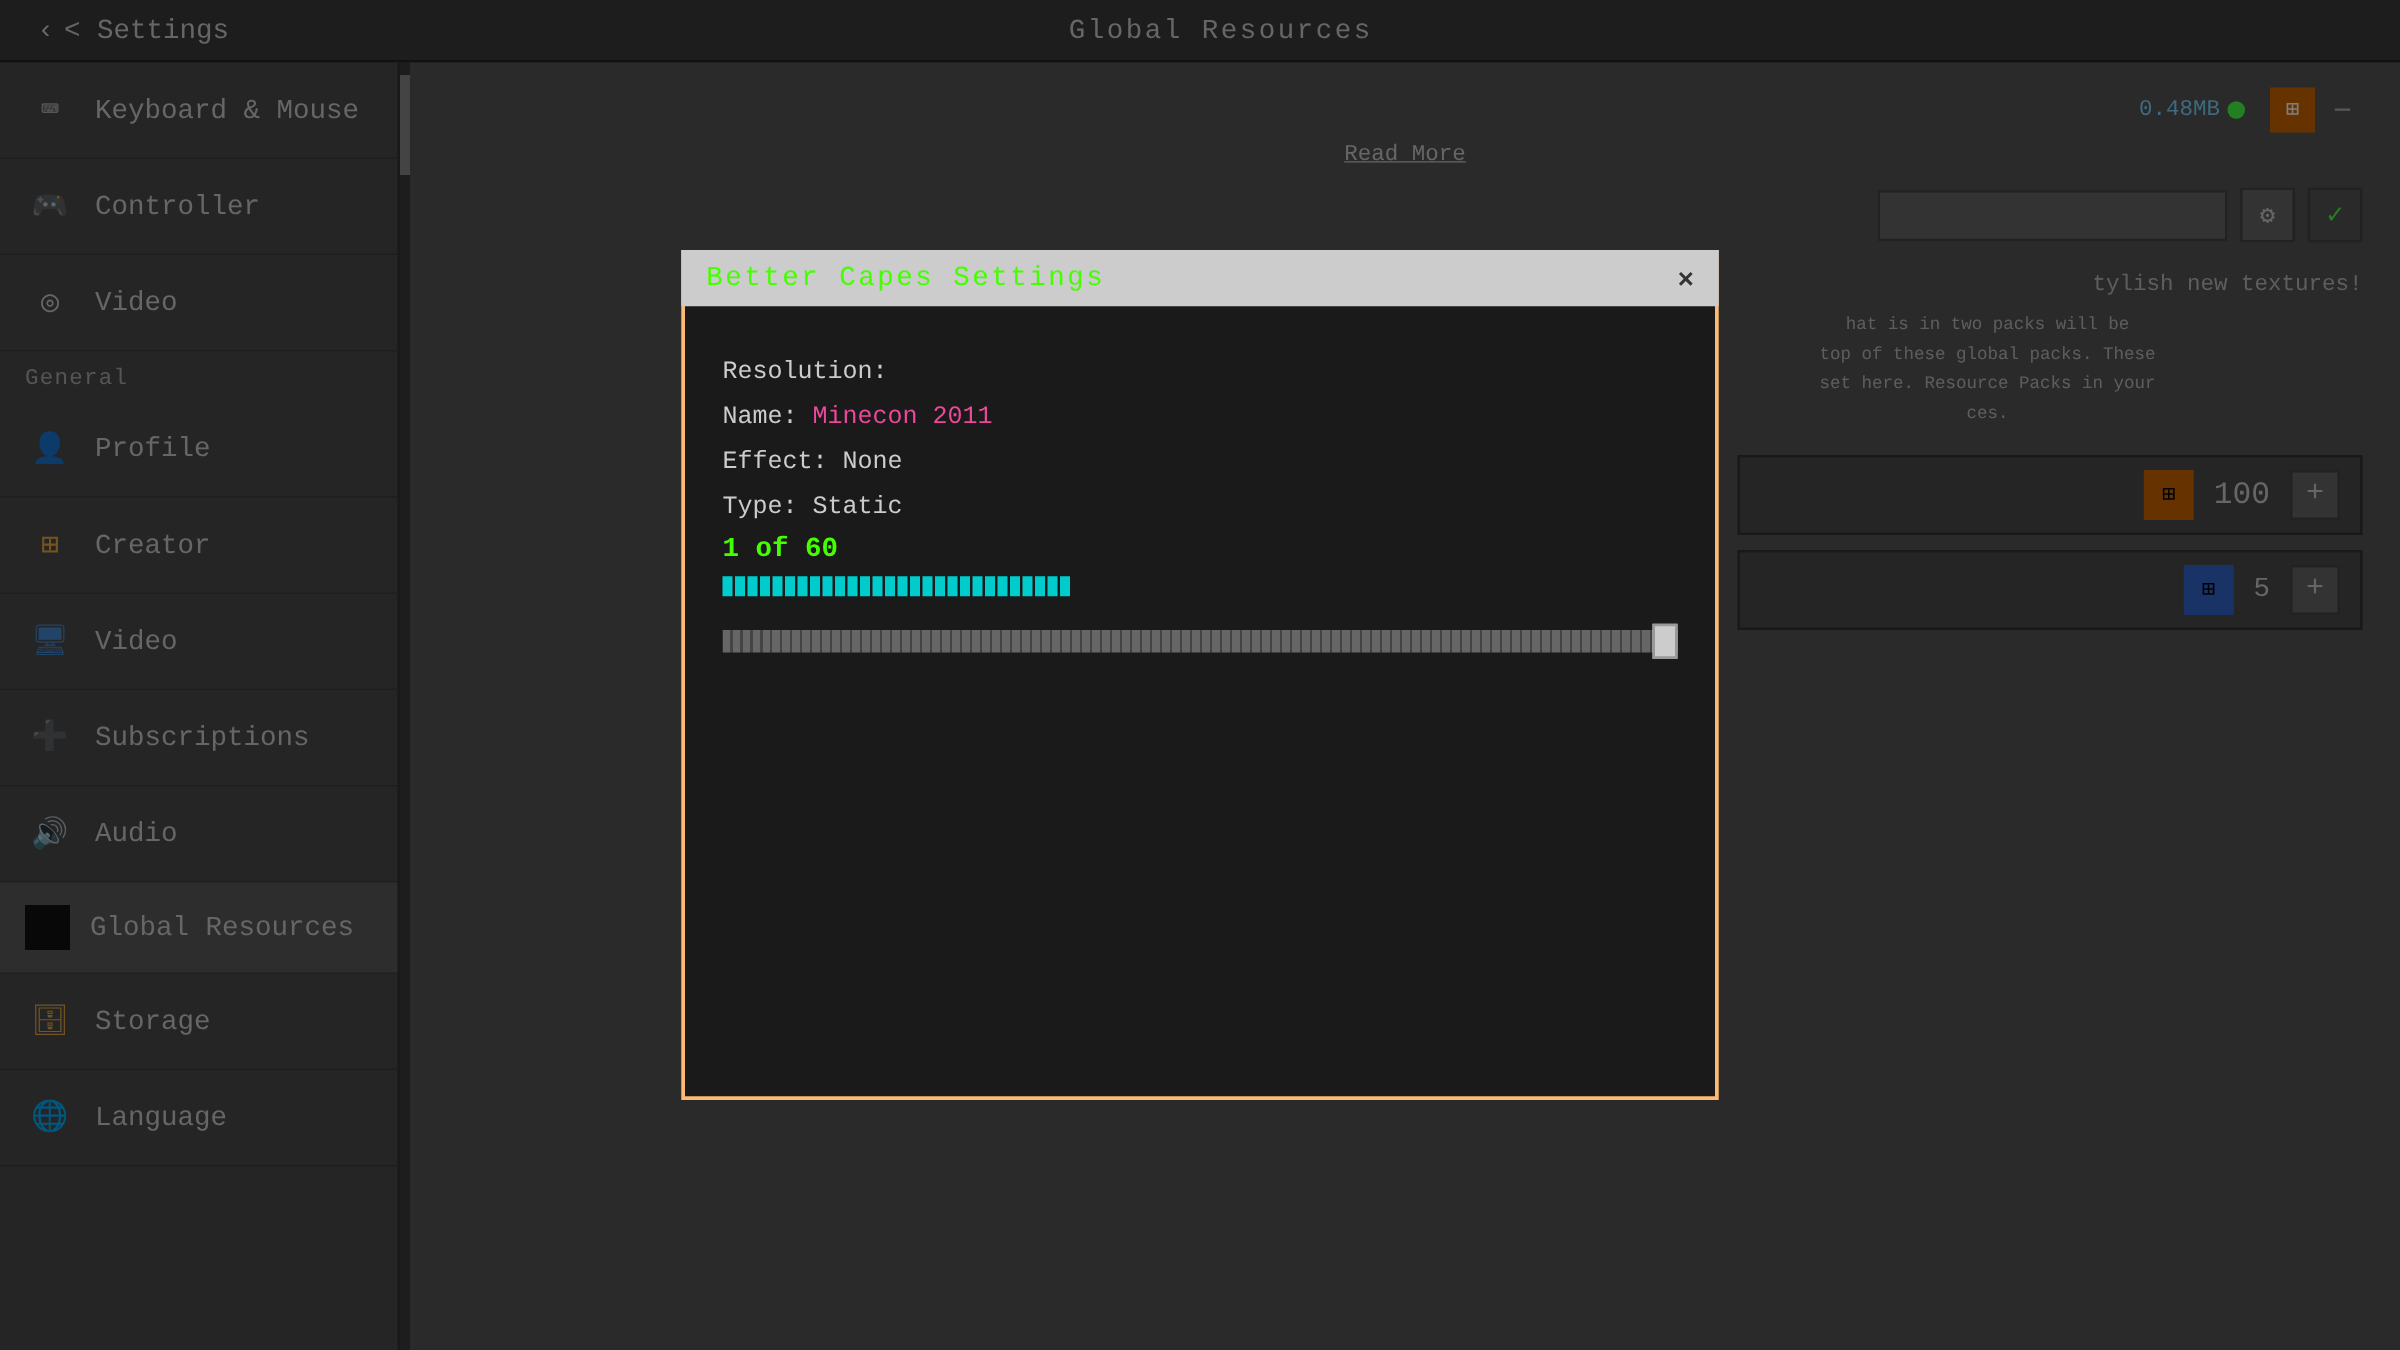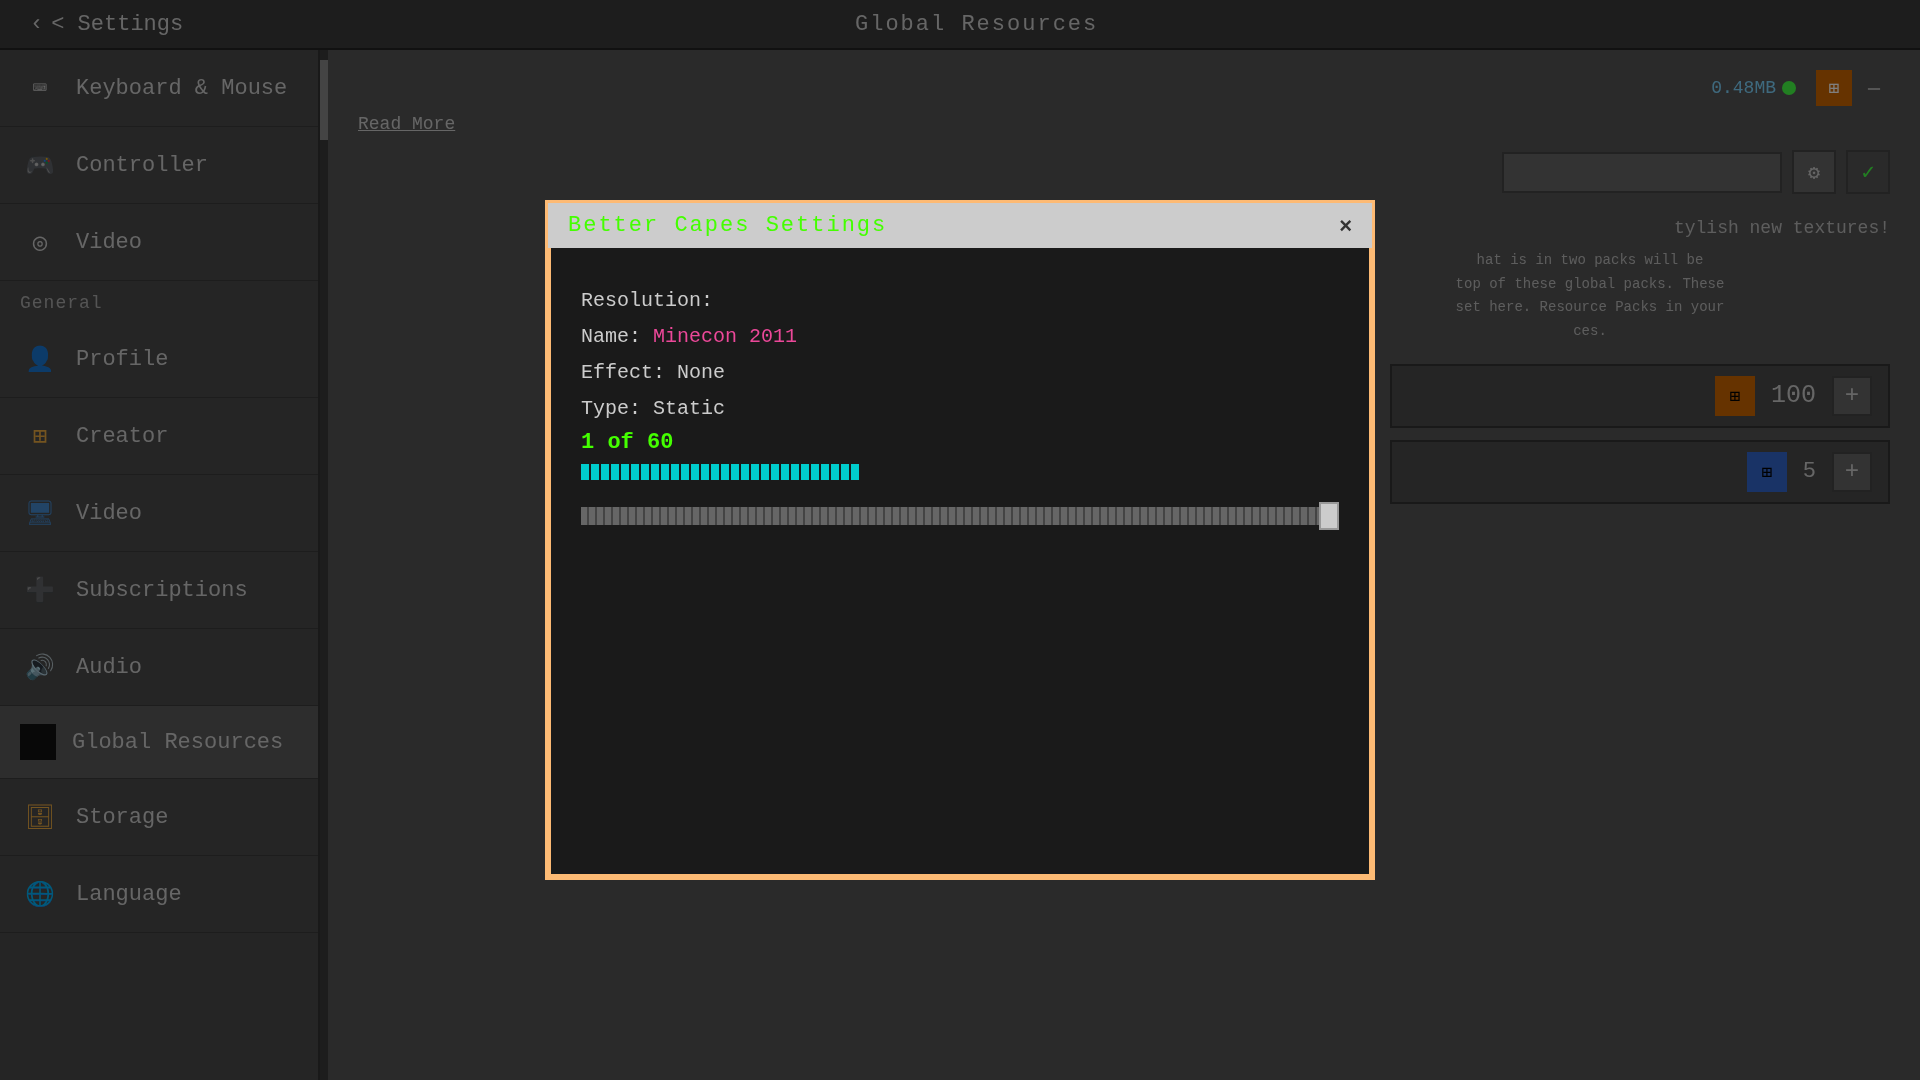--- a/index.html
+++ b/index.html
@@ -108,21 +108,21 @@
       background: #44ff44;
       border-radius: 50%;
       display: inline-block;
     }
 
     .read-more-link {
       color: #cccccc;
       font-size: 18px;
       text-decoration: underline;
       cursor: pointer;
-      text-align: left;
+      text-align: center;
       display: block;
       margin-bottom: 10px;
     }
 
     .search-row {
       display: flex;
       align-items: center;
       gap: 10px;
       margin-bottom: 20px;
       justify-content: flex-end;
@@ -196,21 +196,21 @@
       background: rgba(0,0,0,0.5);
       z-index: 100;
       display: flex;
       align-items: center;
       justify-content: center;
     }
 
     
     .modal {
       background: #1a1a1a;
-      border: 6px solid #fdba74;
+      border: 3px solid #fdba74;
       width: 830px;
       min-height: 680px;
       position: relative;
       padding: 30px 30px 16px 30px;
     }
 
     .modal-title-bar {
       position: absolute;
       top: -3px;
       left: -3px;

